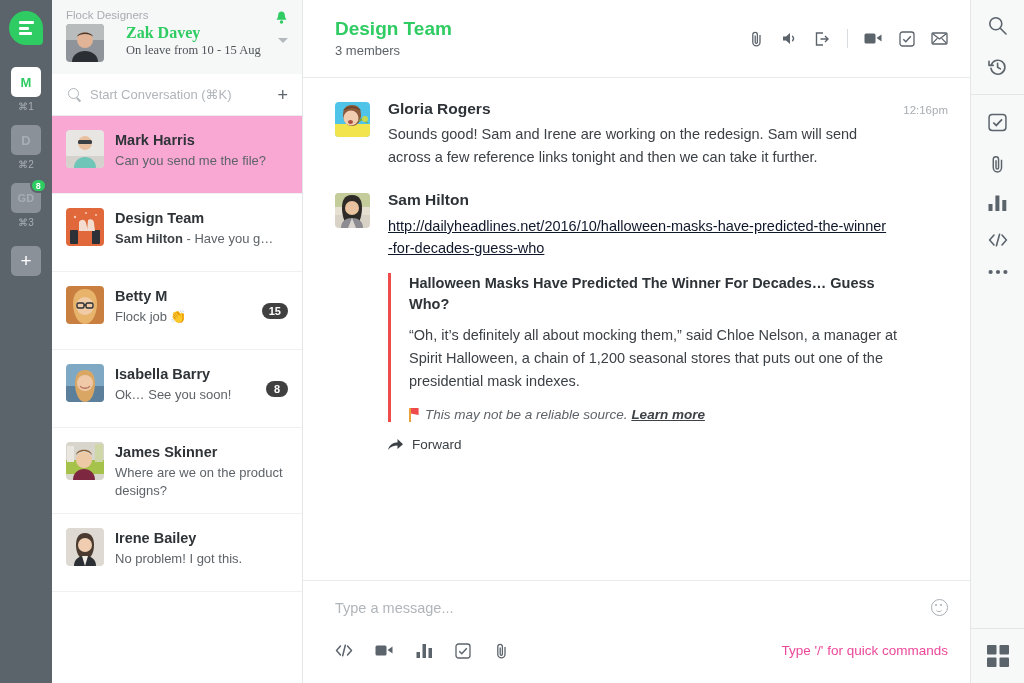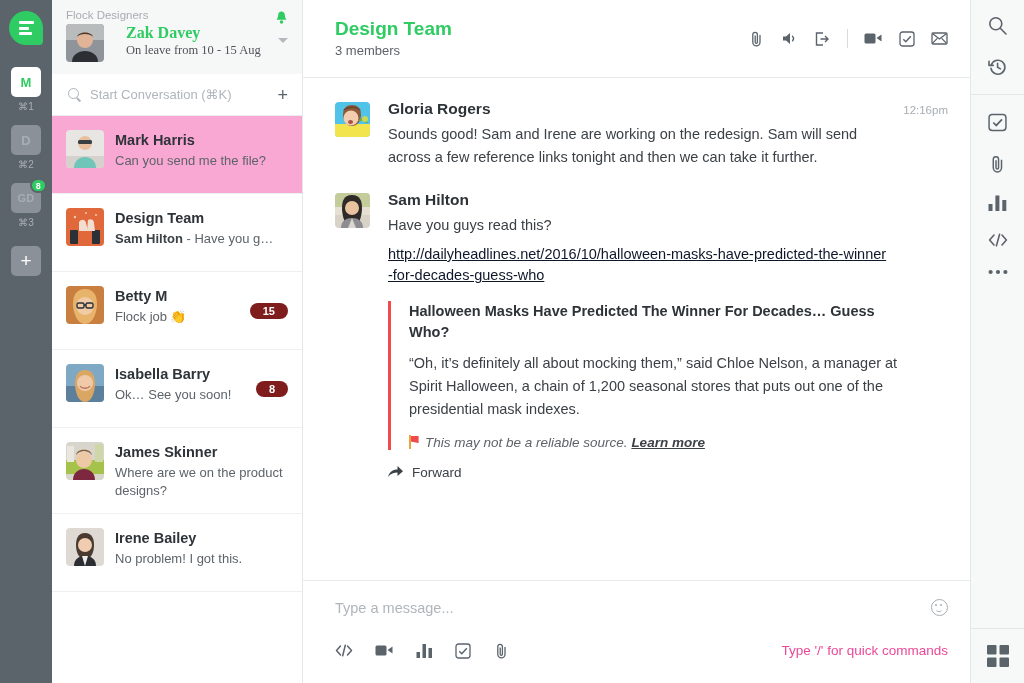--- a/index.html
+++ b/index.html
@@ -88,23 +88,23 @@
     padding: 14px 14px 14px 14px;
     border-bottom: 1px solid #eef0f1; position: relative;
     min-height: 78px;
   }
   .conv.selected { background: #f9a8d4; }
   .conv-body { flex: 1; min-width: 0; padding-top: 1px; }
   .conv-name { font-size: 14.5px; font-weight: bold; color: #2e3338; line-height: 1.25; }
   .conv-msg { font-size: 13px; color: #5d6368; margin-top: 3px; line-height: 1.35; }
   .conv-msg b { font-weight: bold; color: #3c4146; }
   .conv-badge {
-    align-self: center; background: #7f1d1d; color: #fff;
+    align-self: center; background: #404040; color: #fff;
     font-size: 11px; font-weight: bold; border-radius: 9px;
-    padding: 2px 13px; min-width: 22px; text-align: center;
+    padding: 2px 7px; min-width: 22px; text-align: center;
   }
 
   
   .main { flex: 1; min-width: 0; height: 683px; display: flex; flex-direction: column; background: #fff; }
   .chat-header {
     height: 78px; border-bottom: 1px solid #e8eaeb;
     display: flex; align-items: center; padding: 0 22px 0 32px;
   }
   .ch-title { font-size: 19px; font-weight: bold; color: #2ecc62; line-height: 1.1; }
   .ch-sub { font-size: 13px; color: #5d6368; margin-top: 4px; }
@@ -427,21 +427,20 @@
             <circle cx="17" cy="15" r="7" fill="#e9c2a0"></circle>
             <path d="M6 35c0-7 5-10 11-10s11 3 11 10z" fill="#8c8c92"></path>
             <path d="M17 25l-4 10h8z" fill="#d9d6d0"></path>
           </svg>
         </div>
         <div class="msg-main">
           <div class="msg-head">
             <span class="msg-author">Sam Hilton</span>
             <span class="msg-time"></span>
           </div>
-          <div class="msg-text">Have you guys read this?</div>
           <a class="msg-link" href="#">http://dailyheadlines.net/2016/10/halloween-masks-have-predicted-the-winner-for-decades-guess-who</a>
 
           <div class="attach">
             <div class="att-title">Halloween Masks Have Predicted The Winner For Decades… Guess Who?</div>
             <div class="att-body">“Oh, it’s definitely all about mocking them,” said Chloe Nelson, a manager at Spirit Halloween, a chain of 1,200 seasonal stores that puts out one of the presidential mask indexes.</div>
             <div class="att-warn">
               <span class="flag"></span>
               <span class="att-warn-text"><span>This may not be a reliable source.</span> <a href="#">Learn more</a></span>
             </div>
           </div>

